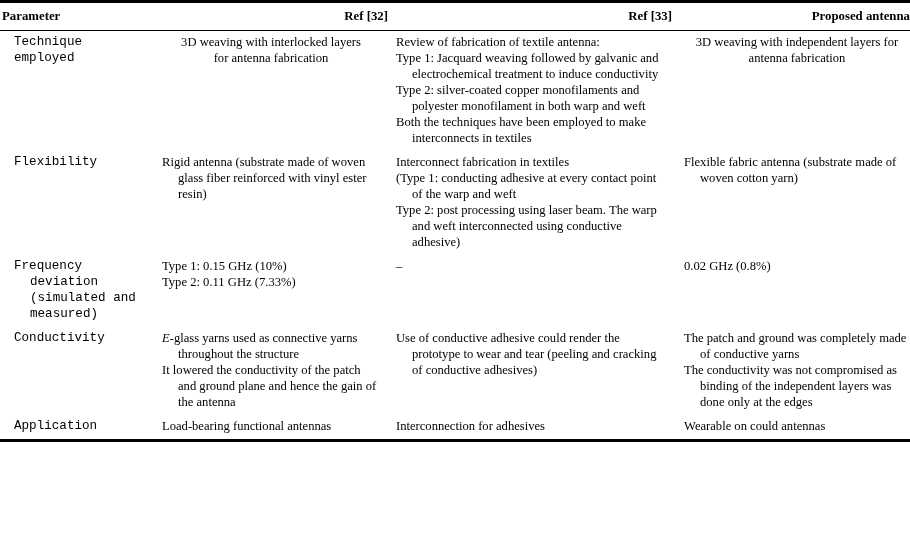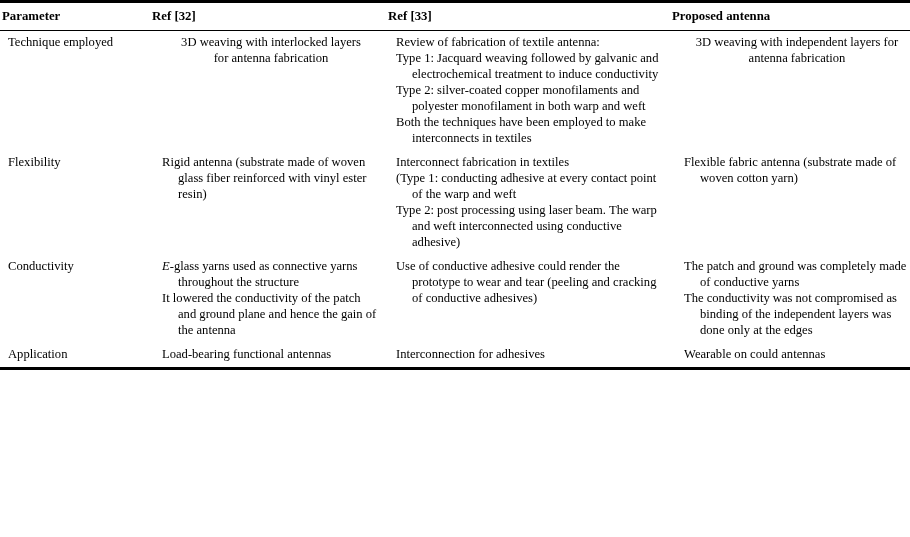--- a/index.html
+++ b/index.html
@@ -49,39 +49,39 @@
 
   thead th {
     font-weight: bold;
     padding: 5px 0 6px 0;
     vertical-align: bottom;
     font-size: 12.8px;
   }
   thead th.c1 { text-align: left; padding-left: 2px; }
   thead th.c2,
   thead th.c3,
-  thead th.c4 { text-align: left; }
+  thead th.c4 { text-align: right; }
 
   tbody td {
     vertical-align: top;
     padding: 0;
     font-size: 12.6px;
   }
 
   
   col.w1 { width: 152px; }
   col.w2 { width: 236px; }
   col.w3 { width: 284px; }
   col.w4 { width: 238px; }
 
   .cellbox {
     padding-top: 4px;
     padding-bottom: 4px;
   }
-  .c1 .cellbox { padding-left: 8px; padding-right: 6px; }
+  .c1 .cellbox { padding-left: 14px; padding-right: 6px; font-family: Liberation Mono, monospace; }
   .c2 .cellbox { padding-left: 10px; padding-right: 8px; }
   .c3 .cellbox { padding-left: 8px; padding-right: 10px; }
   .c4 .cellbox { padding-left: 12px; padding-right: 0; }
 
   
   p.ln {
     margin: 0;
     padding: 0;
     text-indent: 0;
     padding-left: 16px;
@@ -186,20 +186,43 @@
             <p class="ln">Type 2: post processing using laser beam. The warp and weft interconnected using conductive adhesive)</p>
           </div>
         </td>
         <td class="c4">
           <div class="cellbox">
             <p class="ln">Flexible fabric antenna (substrate made of woven cotton yarn)</p>
           </div>
         </td>
       </tr>
 
+      <tr>
+        <td class="c1">
+          <div class="cellbox">
+            <p class="ln">Frequency deviation (simulated and measured)</p>
+          </div>
+        </td>
+        <td class="c2">
+          <div class="cellbox">
+            <p class="ln flat">Type 1: 0.15 GHz (10%)</p>
+            <p class="ln flat">Type 2: 0.11 GHz (7.33%)</p>
+          </div>
+        </td>
+        <td class="c3">
+          <div class="cellbox">
+            <p class="ln flat dash">–</p>
+          </div>
+        </td>
+        <td class="c4">
+          <div class="cellbox">
+            <p class="ln flat">0.02 GHz (0.8%)</p>
+          </div>
+        </td>
+      </tr>
 
 
       <tr>
         <td class="c1">
           <div class="cellbox">
             <p class="ln flat">Conductivity</p>
           </div>
         </td>
         <td class="c2">
           <div class="cellbox">

